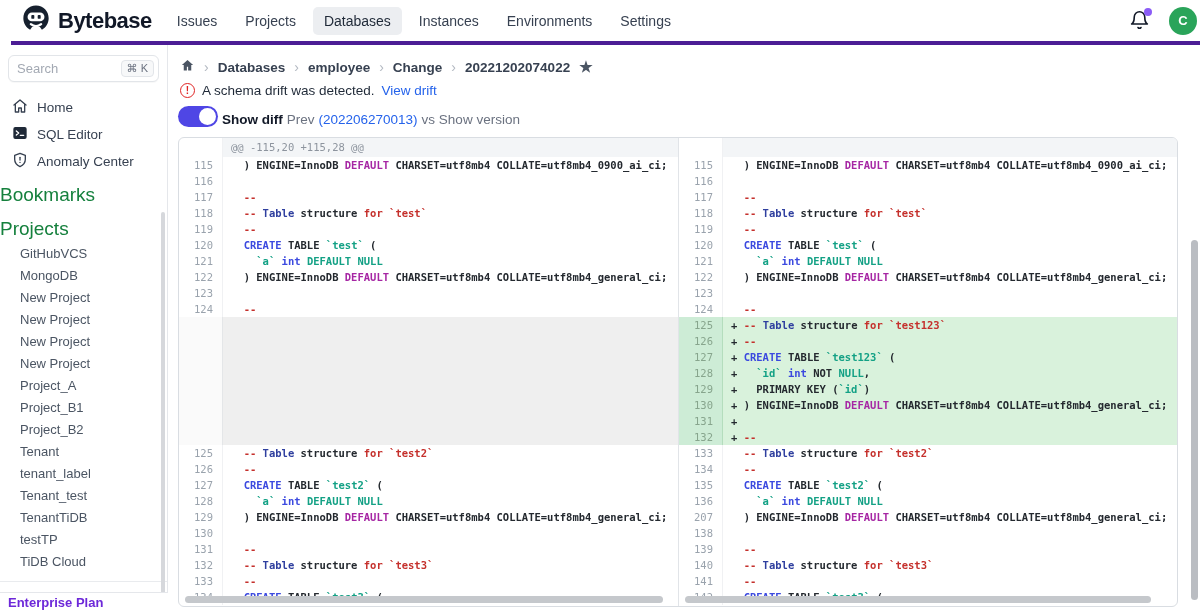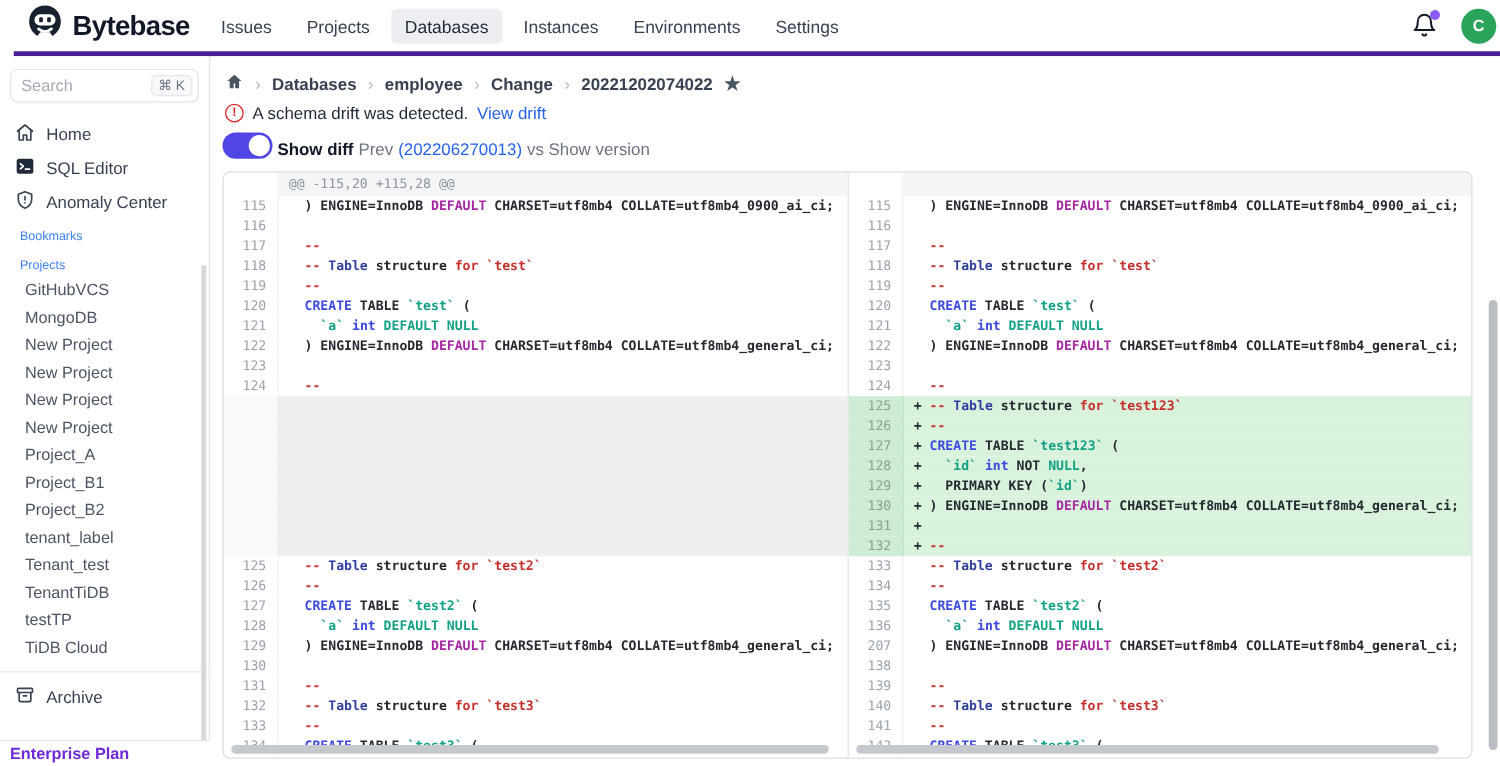--- a/index.html
+++ b/index.html
@@ -19,21 +19,21 @@
 
   
   .sidebar { position:absolute; top:45px; left:0; width:168px; height:568px; background:#fff; border-right:1px solid #e5e7eb; }
   .search-box { margin:10px 8px 4px 8px; height:27px; border:1px solid #e2e5e9; border-radius:6px; display:flex; align-items:center; padding:0 4px 0 8px; background:#fff; box-shadow:0 1px 1px rgba(0,0,0,.03);gap:27px; }
   .search-ph { flex:1; font-size:13px; color:#a3a9b3; }
   .kbd { font-size:11px; color:#6b7280; border:1px solid #e2e5e9; background:#f7f8f9; border-radius:4px; padding:1px 5px; white-space:nowrap; }
   .side-menu { padding:8px 0 0 0; }
   .side-item { display:flex; align-items:center; gap:9px; padding:5px 8px 5px 12px; font-size:13.5px; color:#374151; height:27px; cursor:pointer;text-align:right; }
   .side-item svg { flex:none; }
   .side-label { white-space:nowrap; }
-  .section-label { font-size:10px; color:#3b82f6; padding:9px 8px 3px 16px; }
+  .section-label { font-size:19px; color:#15803d; padding:9px 8px 3px 0; }
   .proj-list { }
   .proj-item { font-size:13px; color:#4b5563; padding:0 8px 0 20px; height:22px; line-height:22px; cursor:pointer; white-space:nowrap; }
   .side-divider { border-top:1px solid #e9ebee; margin:8px 0 6px 0; }
   .side-scrollbar { position:absolute; right:2px; top:167px; width:4px; height:388px; background:#d6d8dc; border-radius:2px; }
   .plan-bar { position:absolute; left:0; bottom:0; width:168px; height:21px; background:#fff; border-top:1px solid #e5e7eb; font-size:13px; font-weight:700; color:#6d28d9; padding:2px 0 0 8px; }
 
   
   .main { position:absolute; top:45px; left:169px; width:1031px; height:568px; background:#fff; overflow:hidden; }
   .breadcrumb { position:absolute; top:13px; left:11px; display:flex; align-items:center; gap:9px; font-size:13.5px; font-weight:600; color:#374151; }
   .bc-sep { color:#b3b9c2; font-weight:400; font-size:14px; }
@@ -153,20 +153,21 @@
   <div class="proj-list">
       <div class="proj-item">GitHubVCS</div>
       <div class="proj-item">MongoDB</div>
       <div class="proj-item">New Project</div>
       <div class="proj-item">New Project</div>
       <div class="proj-item">New Project</div>
       <div class="proj-item">New Project</div>
       <div class="proj-item">Project_A</div>
       <div class="proj-item">Project_B1</div>
       <div class="proj-item">Project_B2</div>
+      <div class="proj-item">Tenant</div>
       <div class="proj-item">tenant_label</div>
       <div class="proj-item">Tenant_test</div>
       <div class="proj-item">TenantTiDB</div>
       <div class="proj-item">testTP</div>
       <div class="proj-item">TiDB Cloud</div>
     </div>
   <div class="side-divider"></div>
   <div class="side-item">
     <span>
       <svg width="16" height="16" viewBox="0 0 24 24" fill="none" stroke="#374151" stroke-width="2" stroke-linecap="round" stroke-linejoin="round">

